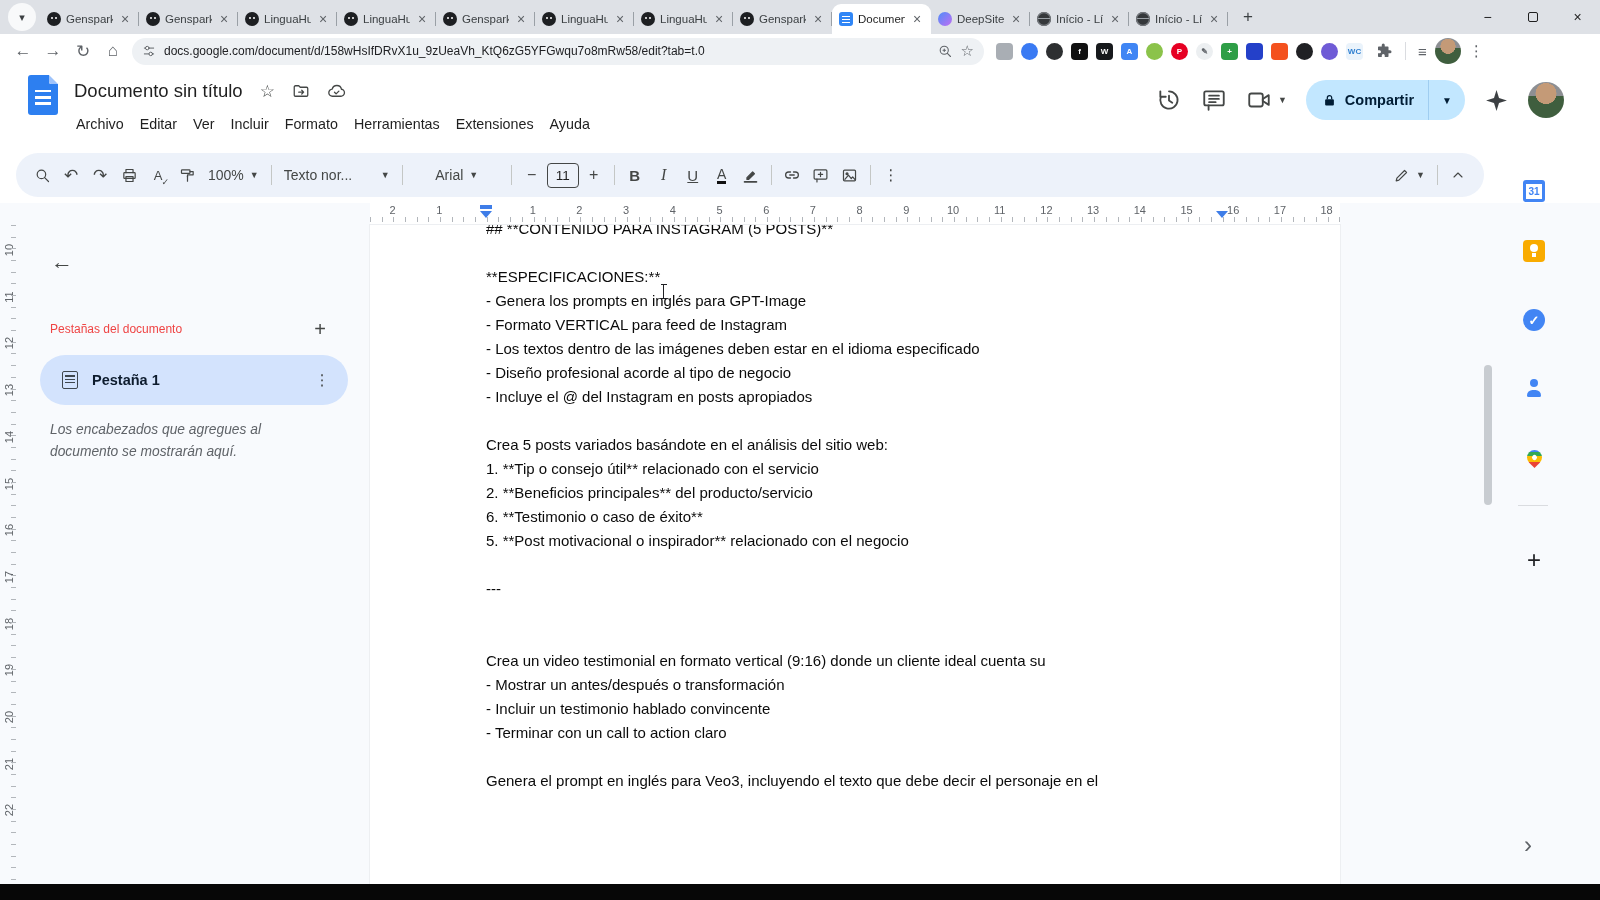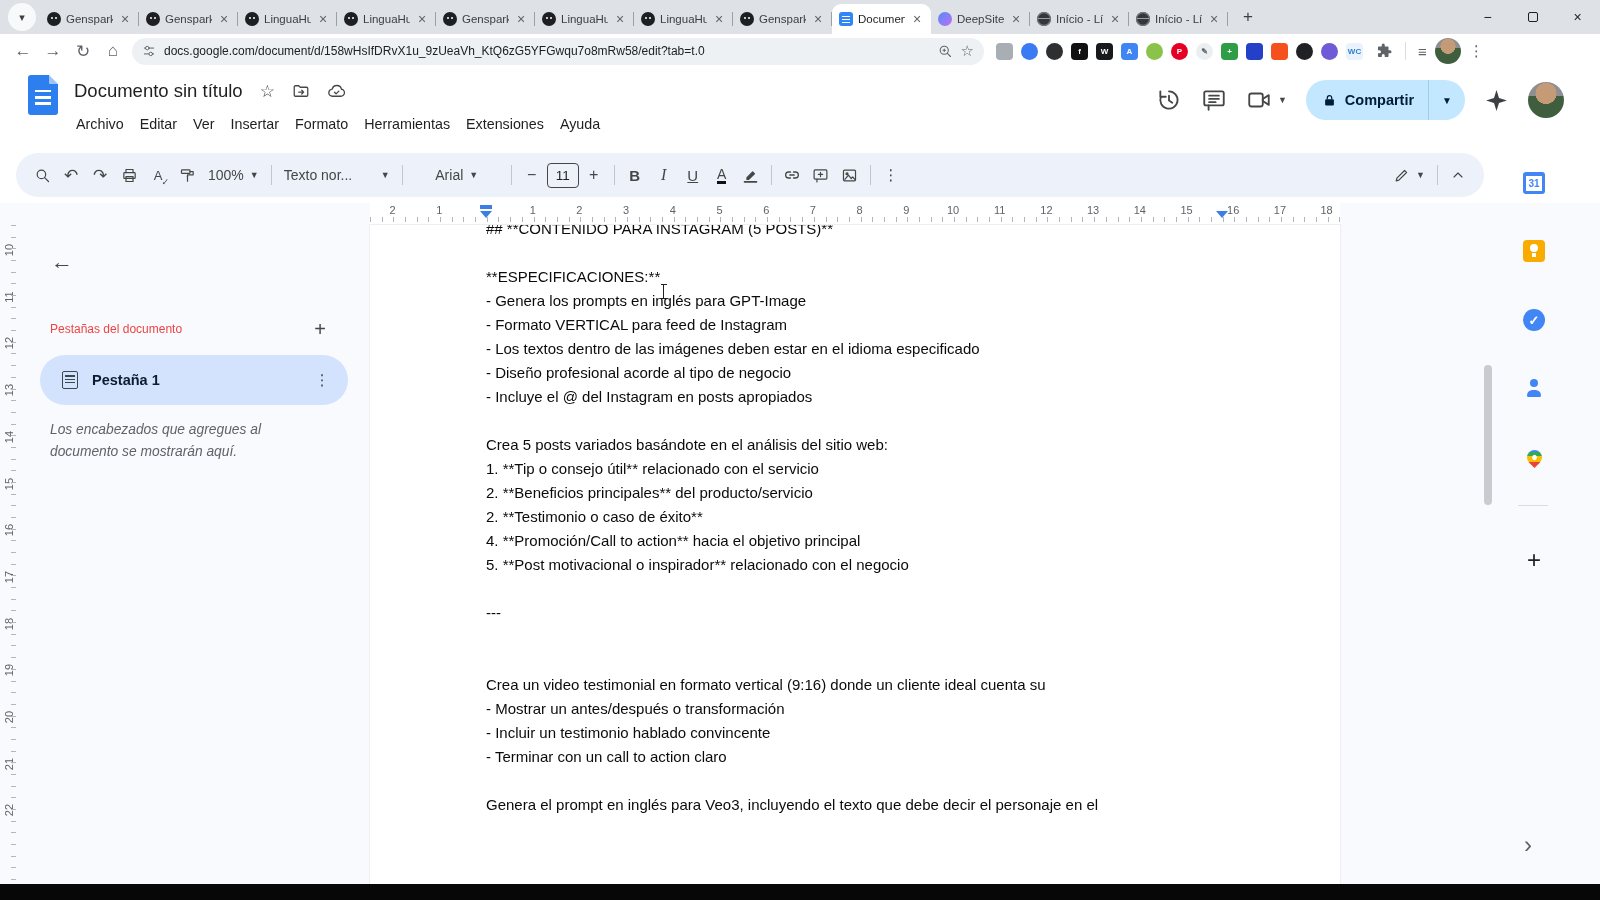--- a/index.html
+++ b/index.html
@@ -270,21 +270,21 @@
       </svg>
     <svg class="si t-ico" width="19" height="19" viewBox="0 0 24 24">
         <path d="M7 18a4.5 4.5 0 0 1-.4-9A6 6 0 0 1 18.3 9.2 4 4 0 0 1 17 17.9z"></path>
         <path d="M9.5 13l2 2 3.5-3.5"></path>
       </svg>
   </div>
   <div class="menu-bar">
       <div class="menu-item">Archivo</div>
       <div class="menu-item">Editar</div>
       <div class="menu-item">Ver</div>
-      <div class="menu-item">Insertar</div>
+      <div class="menu-item">Incluir</div>
       <div class="menu-item">Formato</div>
       <div class="menu-item">Herramientas</div>
       <div class="menu-item">Extensiones</div>
       <div class="menu-item">Ayuda</div>
     </div>
   <div class="hdr-right">
     <svg class="si hico" width="24" height="24" viewBox="0 0 24 24">
         <path d="M12 4a8 8 0 1 1-7.5 5"></path>
         <path d="M4 4v5h5"></path>
         <path d="M12 8v4.5l3 2"></path>
@@ -479,39 +479,38 @@
       <div class="doc-line">**ESPECIFICACIONES:**</div>
       <div class="doc-line">- Genera los prompts en inglés para GPT-Image</div>
       <div class="doc-line">- Formato VERTICAL para feed de Instagram</div>
       <div class="doc-line">- Los textos dentro de las imágenes deben estar en el idioma especificado</div>
       <div class="doc-line">- Diseño profesional acorde al tipo de negocio</div>
       <div class="doc-line">- Incluye el @ del Instagram en posts apropiados</div>
       <div class="doc-line">&nbsp;</div>
       <div class="doc-line">Crea 5 posts variados basándote en el análisis del sitio web:</div>
       <div class="doc-line">1. **Tip o consejo útil** relacionado con el servicio</div>
       <div class="doc-line">2. **Beneficios principales** del producto/servicio</div>
-      <div class="doc-line">2. **Testimonio o caso de éxito**</div>
-      <div class="doc-line">4. **Promoción/Call to action** hacia el objetivo principal</div>
+      <div class="doc-line">6. **Testimonio o caso de éxito**</div>
       <div class="doc-line">5. **Post motivacional o inspirador** relacionado con el negocio</div>
       <div class="doc-line">&nbsp;</div>
       <div class="doc-line">---</div>
       <div class="doc-line">&nbsp;</div>
       <div class="doc-line">&nbsp;</div>
       <div class="doc-line">Crea un video testimonial en formato vertical (9:16) donde un cliente ideal cuenta su</div>
       <div class="doc-line">- Mostrar un antes/después o transformación</div>
       <div class="doc-line">- Incluir un testimonio hablado convincente</div>
       <div class="doc-line">- Terminar con un call to action claro</div>
       <div class="doc-line">&nbsp;</div>
       <div class="doc-line">Genera el prompt en inglés para Veo3, incluyendo el texto que debe decir el personaje en el</div>
     </div>
 </div>
 <div class="ibeam"></div>
 <div class="scrollthumb"></div>
 
-<div class="sp-icon" style="top:170px">
+<div class="sp-icon" style="top:178px">
     <span class="g-cal">
       <span class="in">31</span>
     </span>
   </div>
 <div class="sp-icon" style="top:238px">
     <span class="g-keep"></span>
   </div>
 <div class="sp-icon" style="top:307px">
     <span class="g-tasks">✓</span>
   </div>

